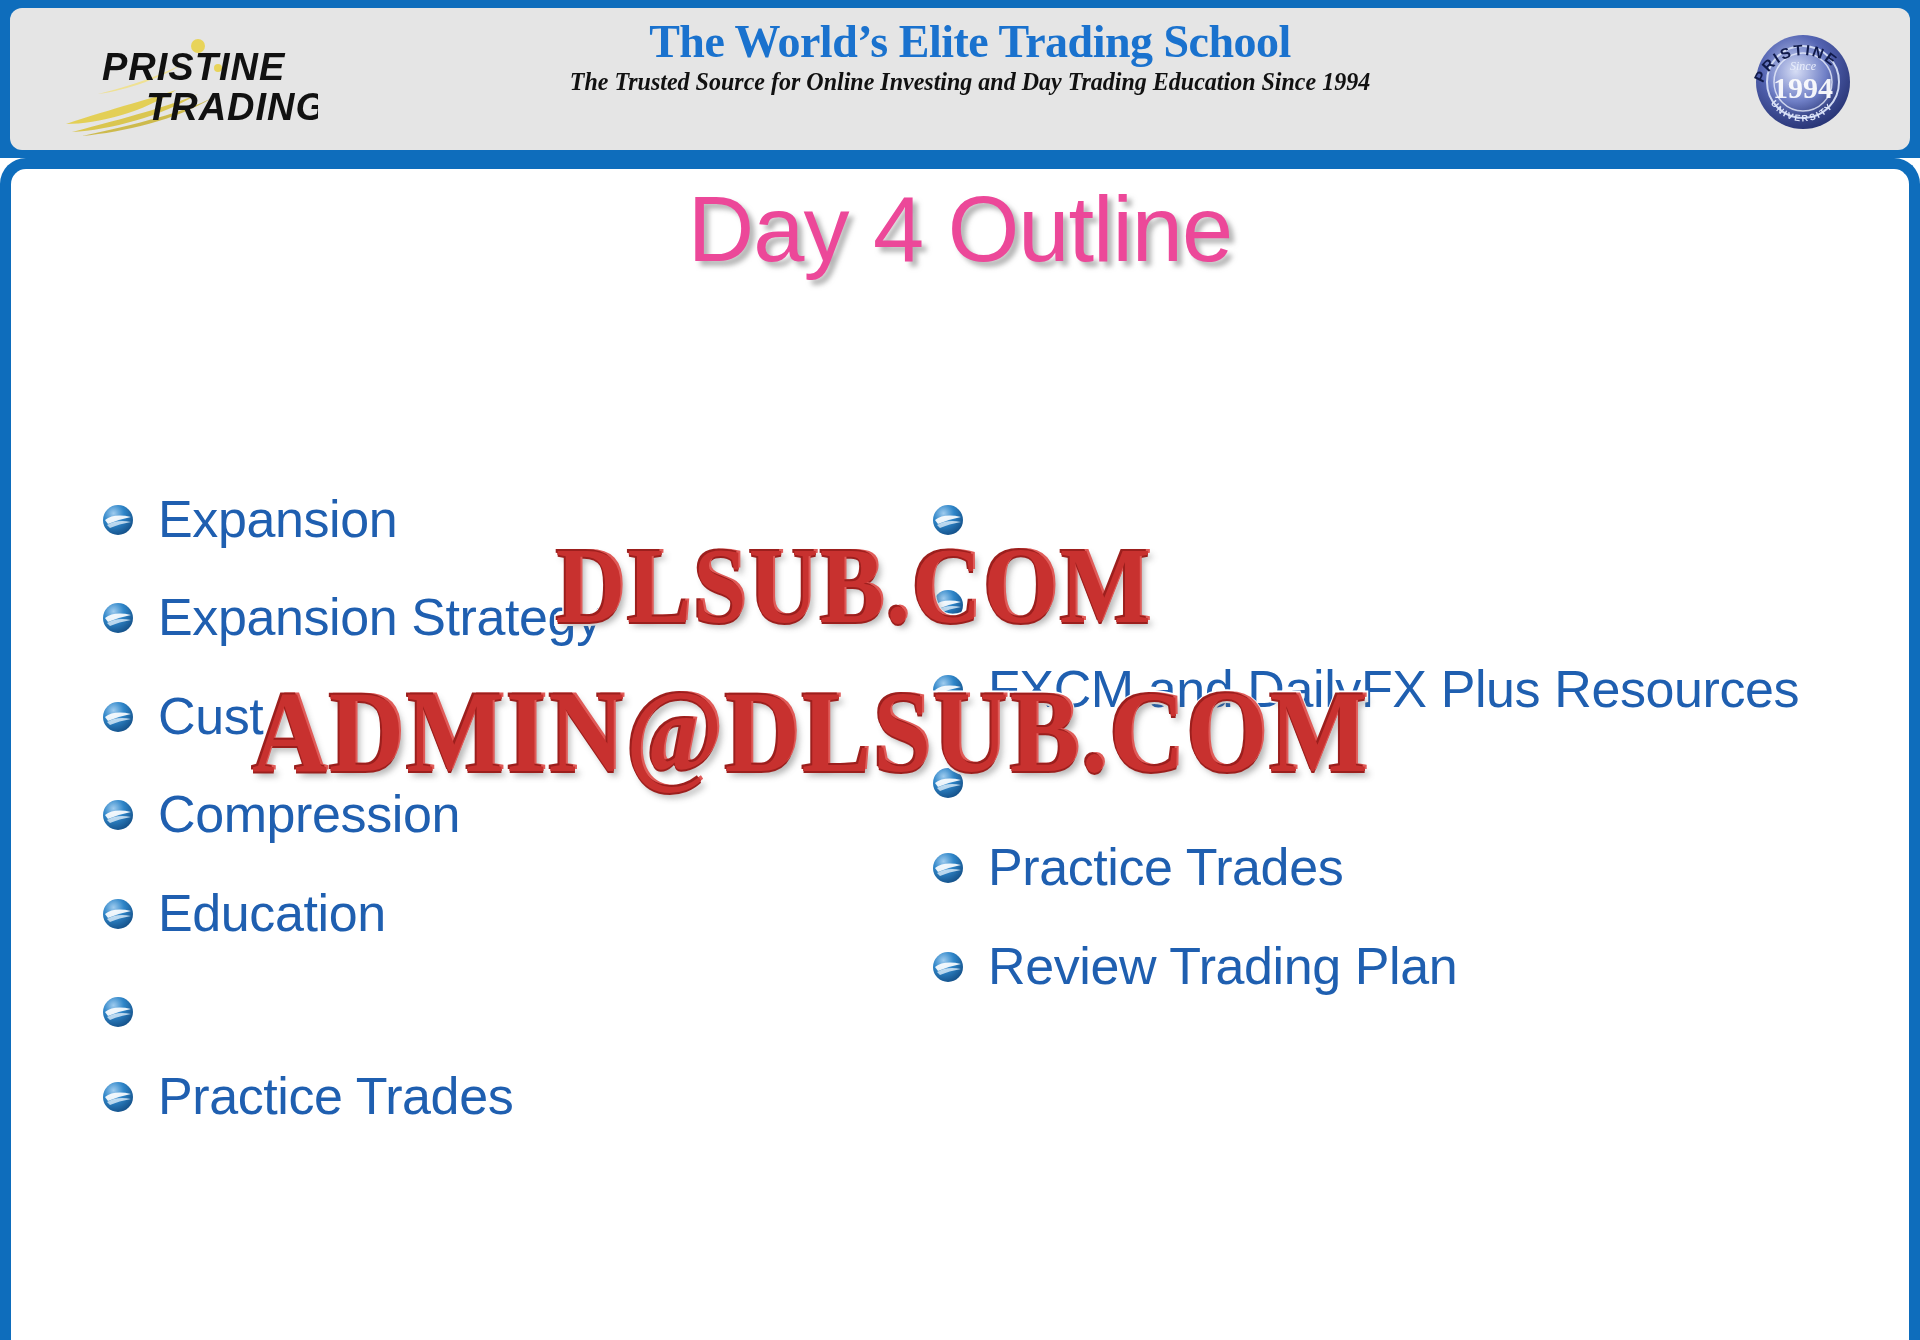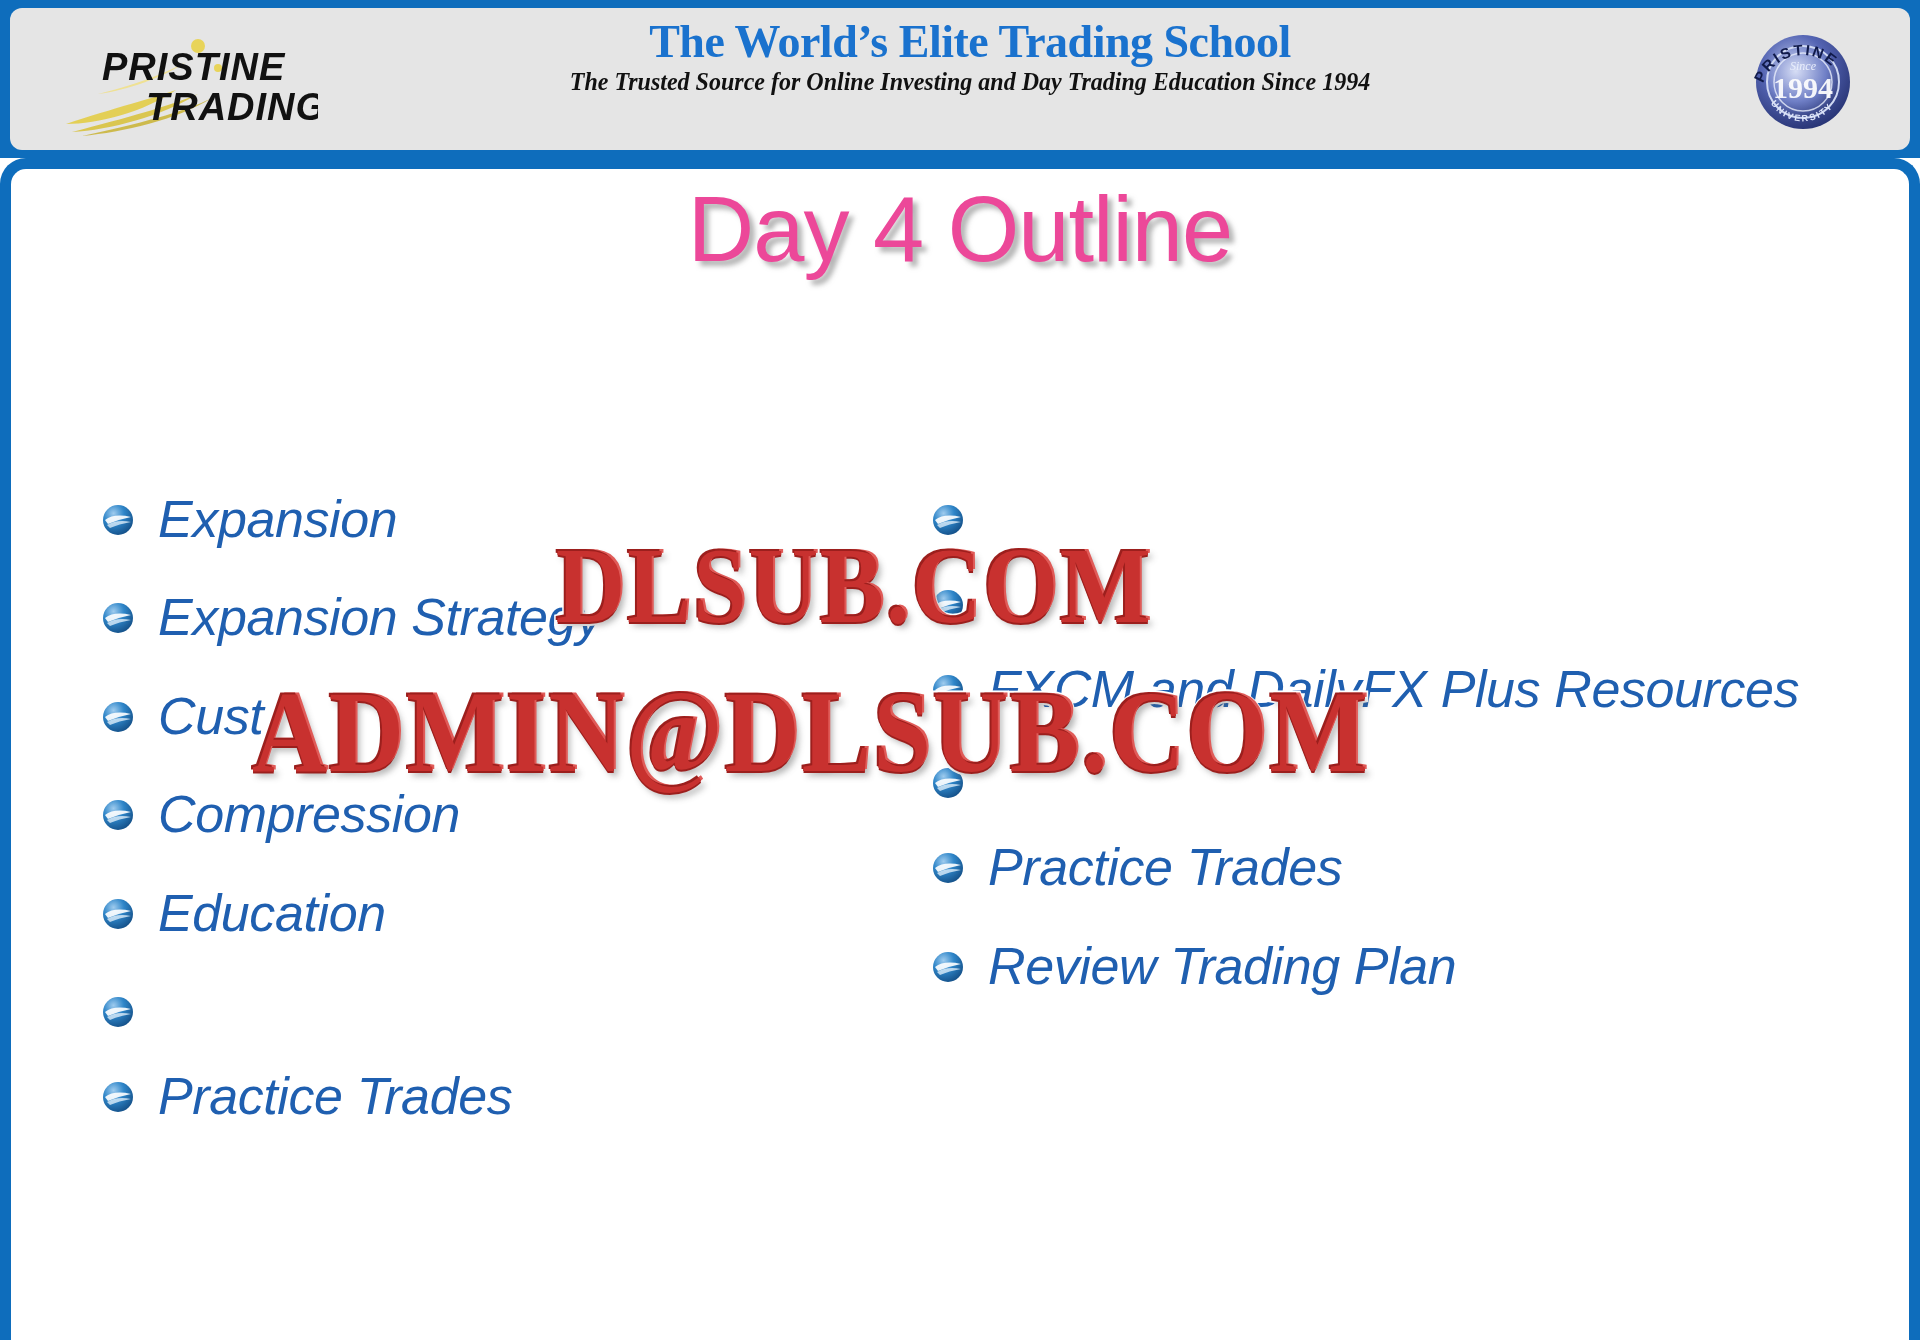--- a/index.html
+++ b/index.html
@@ -125,21 +125,20 @@
   }
 
   
   .columns {
     position: absolute;
     left: 0;
     top: 488px;
     width: 1920px;
     display: flex;
     align-items: flex-start;
-    font-style: italic;
   }
   .col {
     box-sizing: border-box;
   }
   .col-left  { width: 900px; padding-left: 100px; }
   .col-right { width: 1020px; padding-left: 30px; }
 
   .bullet-row {
     display: flex;
     align-items: flex-start;

